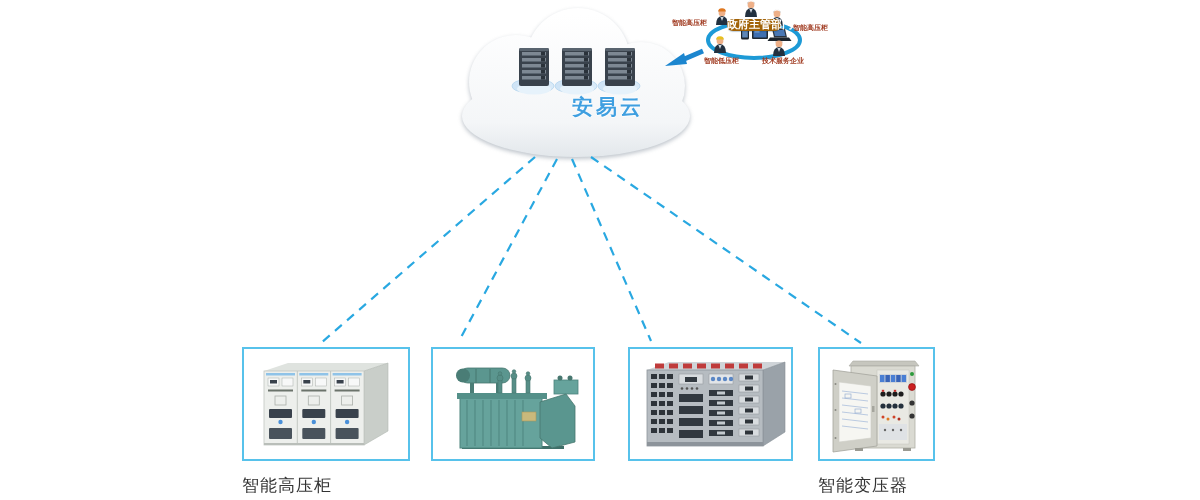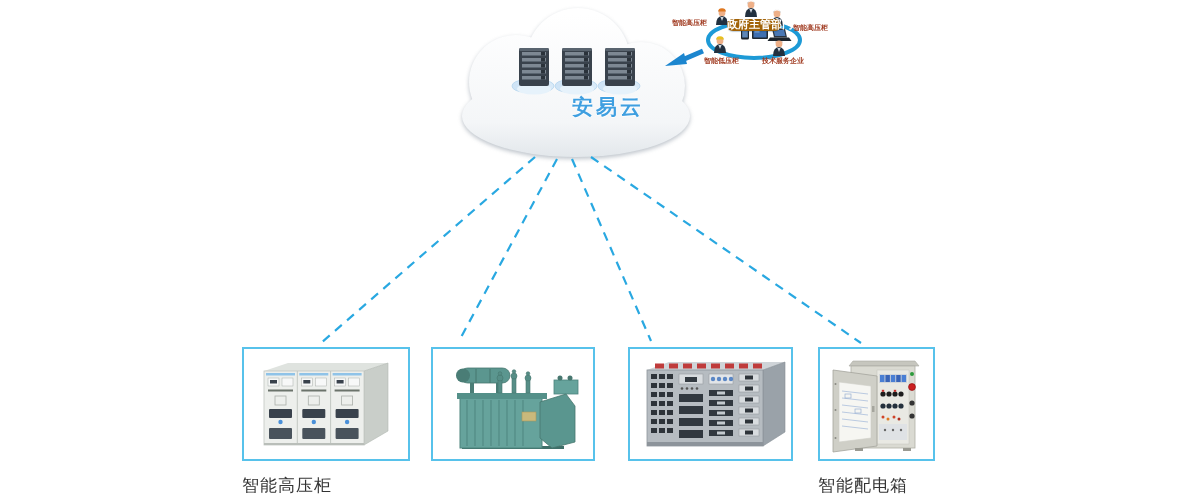--- a/index.html
+++ b/index.html
@@ -392,15 +392,15 @@
           <circle cx="10.5" cy="56" r="1" fill="#8a8a82"></circle>
           <circle cx="10.5" cy="84" r="1" fill="#8a8a82"></circle>
         <rect x="47" y="52" width="2.5" height="6" fill="#a5a59d"></rect>
       </g>
       <rect x="30" y="94" width="8" height="3" fill="#9a9a92"></rect>
         <rect x="78" y="94" width="8" height="3" fill="#9a9a92"></rect>
     </svg>
   </div>
 
   <div class="card-label c1">智能高压柜</div>
-  <div class="card-label c4">智能配电箱</div>
+  <div class="card-label c4">智能变压器</div>
 
 </div>
 
 </body></html>

